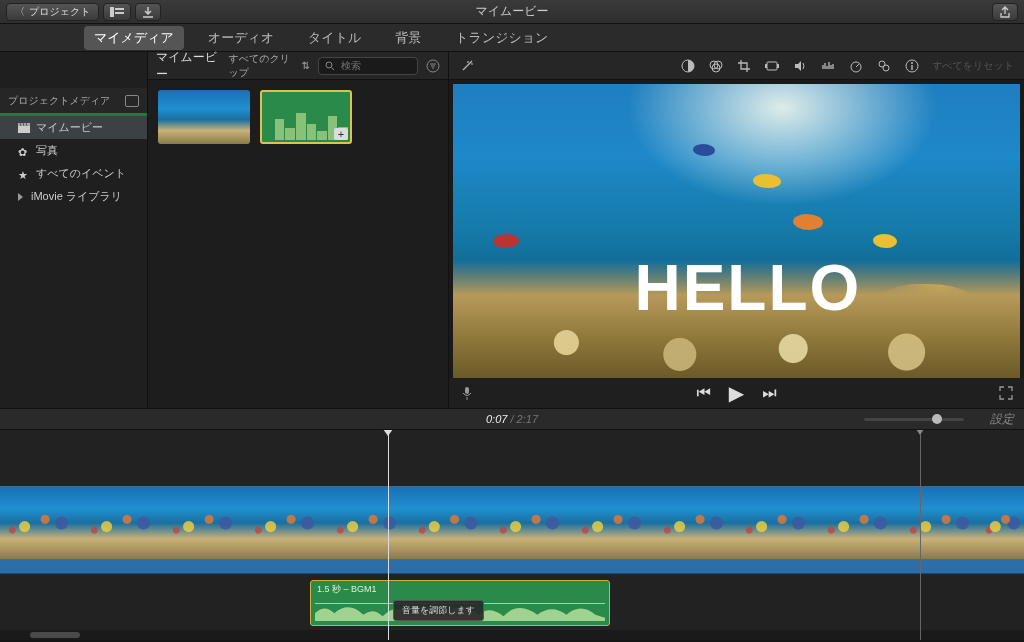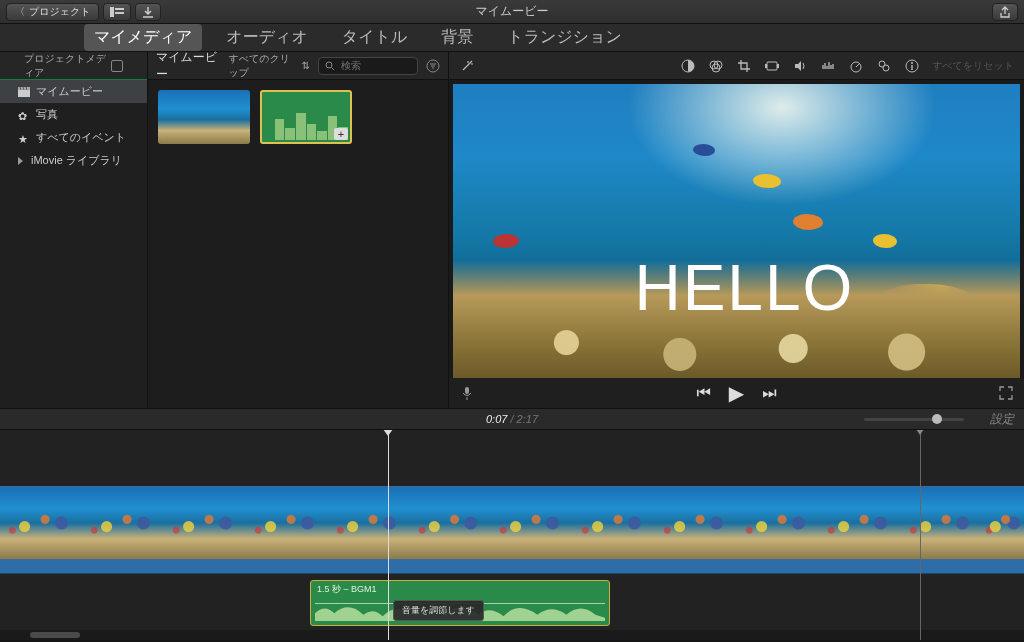--- a/index.html
+++ b/index.html
@@ -20,30 +20,30 @@
   *{box-sizing:border-box;font-family:-apple-system,'Hiragino Sans','Helvetica Neue',sans-serif;}
   body{margin:0;background:#151515;color:var(--text);width:1024px;height:642px;overflow:hidden;font-size:12px;}
   
   .titlebar{height:24px;background:linear-gradient(#3a3a3a,#2e2e2e);display:flex;align-items:center;position:relative;border-bottom:1px solid #111;}
   .titlebar .left{display:flex;gap:4px;padding-left:6px;}
   .tbtn{height:18px;background:linear-gradient(#555,#3a3a3a);border:1px solid #222;border-radius:4px;display:flex;align-items:center;padding:0 8px;font-size:10px;color:#ddd;cursor:default;}
   .tbtn.icon{padding:0 6px;}
   .titlebar .center{position:absolute;left:0;right:0;text-align:center;font-size:12px;color:#ccc;pointer-events:none;}
   .titlebar .right{margin-left:auto;padding-right:6px;}
   
-  .tabsrow{height:28px;background:#2b2b2b;display:flex;align-items:center;gap:14px;padding-left:84px;border-bottom:1px solid #111;font-size:16px;}
+  .tabsrow{height:28px;background:#2b2b2b;display:flex;align-items:center;gap:14px;padding-left:84px;border-bottom:1px solid #111;font-size:13px;}
   .tabsrow .tab{color:#bbb;padding:3px 10px;border-radius:4px;}
   .tabsrow .tab.active{background:#555;color:#fff;}
   
   .main{display:flex;height:356px;}
   .leftcol{width:148px;background:#1f1f1f;border-right:1px solid #111;}
   .midcol{flex:1;background:#1d1d1d;display:flex;flex-direction:column;min-width:0;}
   .rightcol{width:576px;background:#1a1a1a;display:flex;flex-direction:column;border-left:1px solid #111;}
   
-  .side-head{height:28px;display:flex;align-items:center;justify-content:space-between;padding:0 24px;font-size:10px;color:#aaa;background:#262626;border-bottom:1px solid #15803d;}
+  .side-head{height:28px;display:flex;align-items:center;justify-content:space-between;padding:0 8px;font-size:10px;color:#aaa;background:#262626;border-bottom:3px solid #15803d;margin-top:36px;}
   .side-head .sq{width:14px;height:12px;border:1px solid #888;border-radius:2px;}
   .side-sec{font-size:9px;color:#777;padding:6px 8px 2px;}
   .side-item{padding:4px 8px 4px 18px;font-size:11px;color:#ccc;display:flex;align-items:center;gap:6px;}
   .side-item.sel{background:#3e4143;}
   .side-item .ic{width:12px;height:10px;display:inline-block;}
   .tri{display:inline-block;width:0;height:0;border-top:4px solid transparent;border-bottom:4px solid transparent;border-left:5px solid #999;margin-right:2px;}
   
   .browser-head{height:28px;background:#262626;display:flex;align-items:center;gap:8px;padding:0 8px;border-bottom:1px solid #111;}
   .bh-title{font-size:12px;color:#ddd;}
   .bh-drop{font-size:10px;color:#aaa;margin-left:auto;display:flex;align-items:center;gap:2px;}
@@ -72,21 +72,21 @@
   .preview .ocean{position:absolute;inset:0;background:
     radial-gradient(ellipse 220px 140px at 58% 8%, rgba(255,255,240,.85), rgba(255,255,255,0) 70%),
     linear-gradient(180deg,#1f7fc0 0%,#1e88c8 25%,#157aa8 50%,#0e5f8a 72%,#0c5078 100%);}
   .preview .reef{position:absolute;left:0;right:0;bottom:0;height:40%;background:
     radial-gradient(circle at 20% 70%, rgba(230,210,150,.9) 0 12px, transparent 13px),
     radial-gradient(circle at 40% 80%, rgba(200,180,120,.9) 0 16px, transparent 17px),
     radial-gradient(circle at 60% 75%, rgba(230,215,160,.9) 0 14px, transparent 15px),
     radial-gradient(circle at 80% 78%, rgba(210,190,130,.9) 0 18px, transparent 19px),
     linear-gradient(180deg, rgba(0,0,0,0) 0%, #b79a5a 30%, #8a7438 70%, #6b5a28 100%);}
   .fish{position:absolute;border-radius:50% 60% 50% 60%;}
-  .preview .hello{position:absolute;left:32%;bottom:18%;font-size:64px;font-weight:400;color:#fff;letter-spacing:2px;font-family:Arial,sans-serif;}
+  .preview .hello{position:absolute;left:32%;bottom:18%;font-size:64px;font-weight:700;color:#fff;letter-spacing:2px;font-family:Arial,sans-serif;}
   .transport{height:30px;background:#1f1f1f;display:flex;align-items:center;justify-content:center;gap:18px;position:relative;}
   .transport .mic{position:absolute;left:10px;color:#888;}
   .transport .full{position:absolute;right:10px;color:#888;}
   .pbtn{color:#ddd;font-size:16px;}
   
   .tl-head{height:22px;background:#2a2a2a;display:flex;align-items:center;position:relative;border-top:1px solid #111;border-bottom:1px solid #111;font-style:italic;}
   .tl-head .time{position:absolute;left:486px;font-size:11px;}
   .tl-head .time .cur{color:#eee;}
   .tl-head .time .tot{color:#777;}
   .tl-head .zoom{position:absolute;right:60px;width:100px;height:3px;background:#444;border-radius:2px;}

